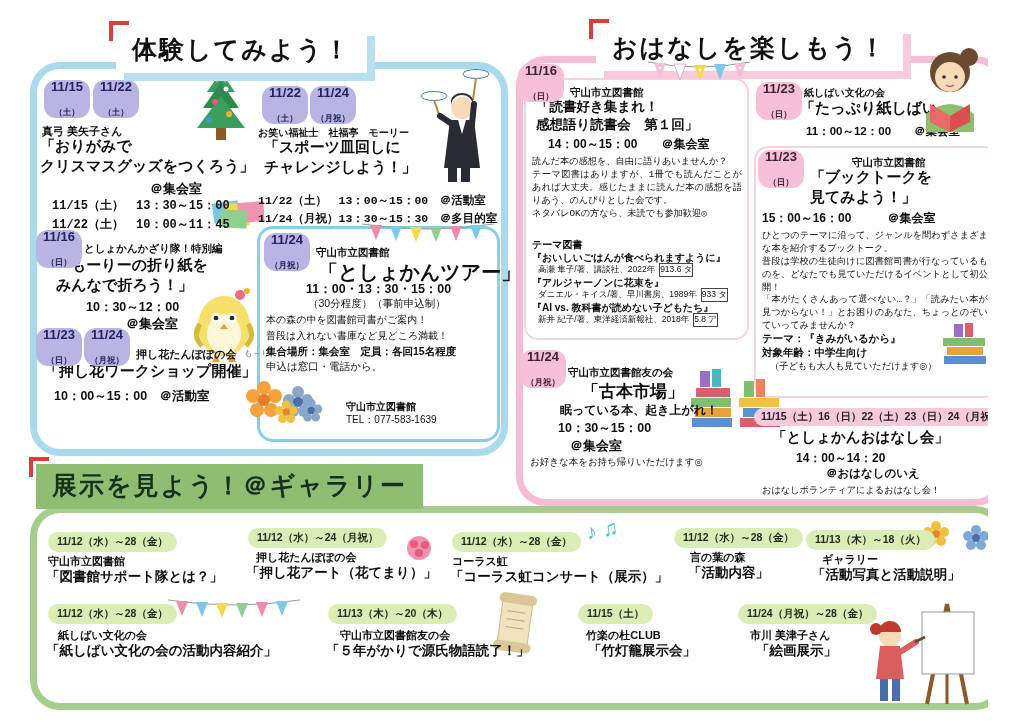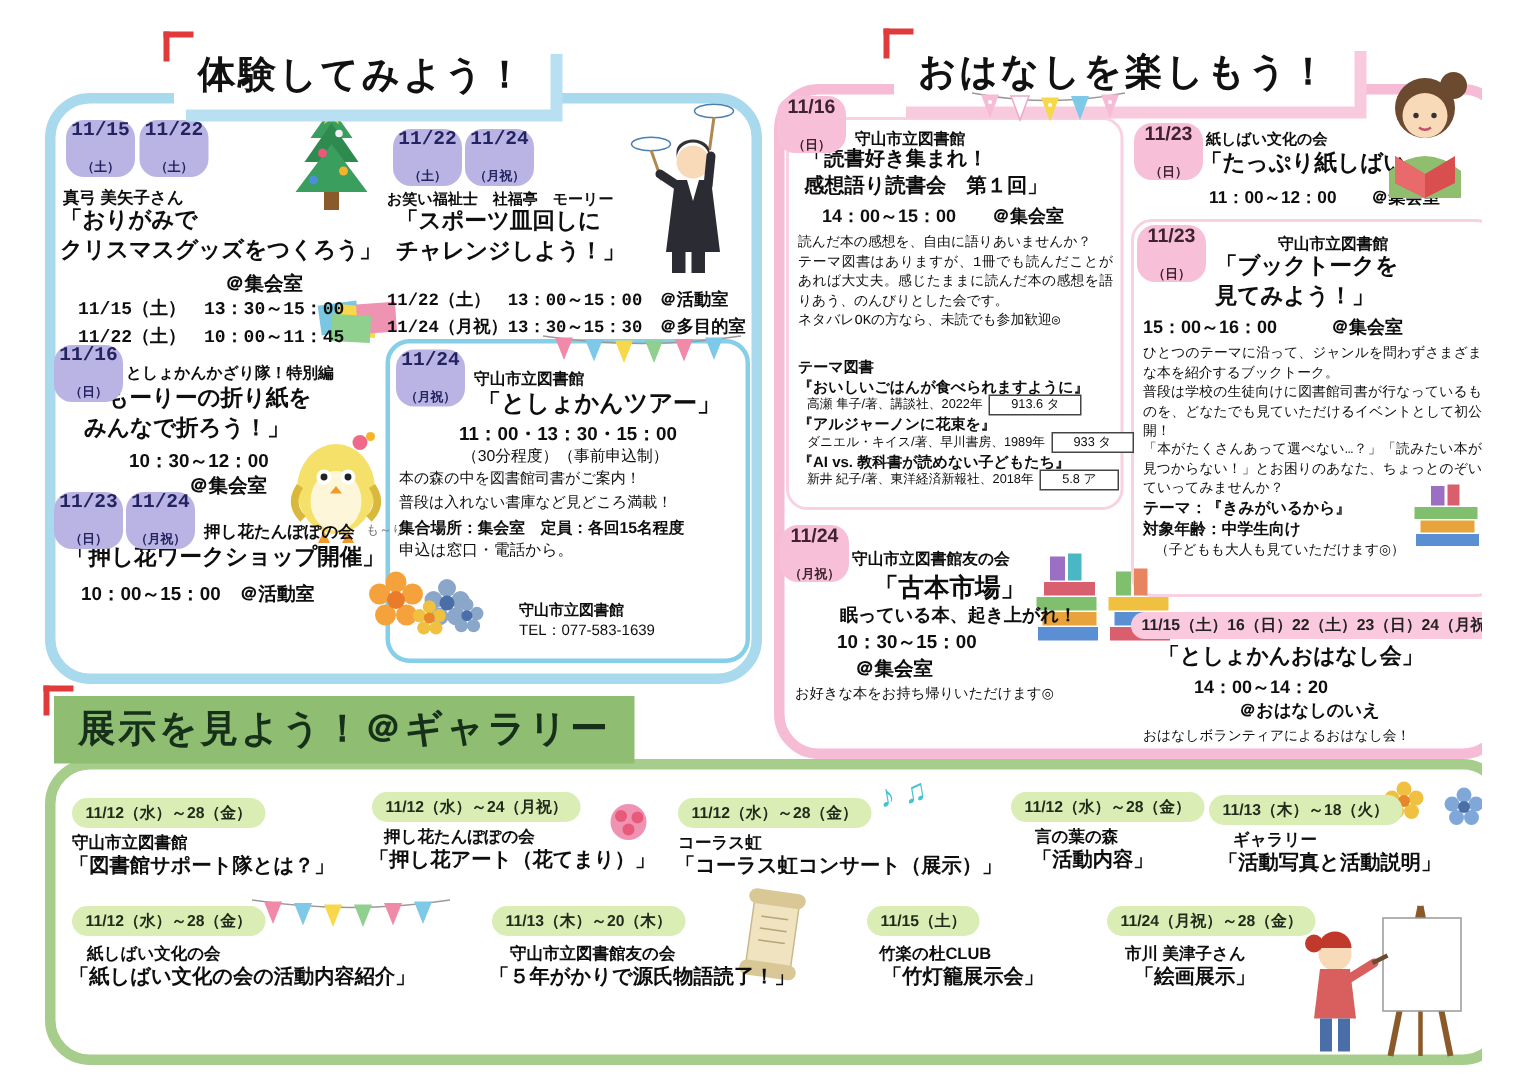--- a/index.html
+++ b/index.html
@@ -16,40 +16,40 @@
   .tbox.blue { box-shadow:8px 8px 0 #b8e0f2; }
   .tbox.pink { box-shadow:8px 8px 0 #f9cade; }
   .tbox.green { background:#8fbe72; color:#17301a; }
   .rb::before { content:""; position:absolute; left:-7px; top:-7px; width:16px; height:16px;
                 border-left:4px solid #e03a3a; border-top:4px solid #e03a3a; }
 
   .badge { position:absolute; width:46px; height:38px; border-radius:12px; text-align:center;
            display:flex; flex-direction:column; justify-content:space-between; z-index:6; }
   .badge .bdate { font-size:13px; font-weight:700; line-height:1.05; }
   .badge .bday  { font-size:8.5px; font-weight:700; line-height:1.25; }
-  .bpurple { background:#b9b4e4; color:#23235f;font-family:Liberation Mono, monospace; }
+  .bpurple { background:#b9b4e4; color:#23235f; }
   .bpink   { background:#f7c0d8; color:#40222f; }
 
   .gbadge { position:absolute; background:#d9edb4; border-radius:12px; font-size:10.5px; font-weight:700;
             padding:3px 9px; color:#1f2a1a; white-space:nowrap; z-index:6; }
 
   .card { position:absolute; background:#fff; z-index:3; }
   .tourcard { border:3px solid #85cfe9; border-radius:16px; }
   .pcard    { border:2px solid #f8d2e2; border-radius:14px; }
 
   .txt { position:absolute; color:#0e0e0e; z-index:5; }
   .pre { white-space:pre-line;font-family:Liberation Mono, monospace; }
   .b { font-weight:700; }
   .f85{font-size:8.5px}.f9{font-size:9.2px}.f95{font-size:9.5px}.f10{font-size:10px}
   .f105{font-size:10.5px}.f11{font-size:11px}.f115{font-size:11.5px}.f12{font-size:12px}
   .f125{font-size:12.5px}.f13{font-size:13px}.f135{font-size:13.5px}.f145{font-size:14.5px}
-  .f15{font-size:15px}.f16{font-size:16px}.f17{font-size:17px}
+  .f15{font-size:15px}.f16{font-size:20px}.f17{font-size:17px}
   .lh14{line-height:1.4}.lh15{line-height:1.55}
 
-  .call { display:inline-block; border:1.3px solid #444; padding:0 14px; font-size:8.5px;
+  .call { display:inline-block; border:1.3px solid #444; padding:0 0; font-size:8.5px;
           margin-left:4px; background:#fff; vertical-align:middle; }
   .pill { position:absolute; background:#fbc9de; border-radius:10px; padding:2px 7px;
           font-size:10.5px; font-weight:700; color:#222; z-index:5; white-space:nowrap; }
   .deco { position:absolute; z-index:4; }
   .notes { font-size:21px; font-weight:700; color:#45c2d8; transform:rotate(-10deg); }
   .mascot-caption { font-size:8.5px; color:#777; }
 </style>
 </head>
 <body>
 

